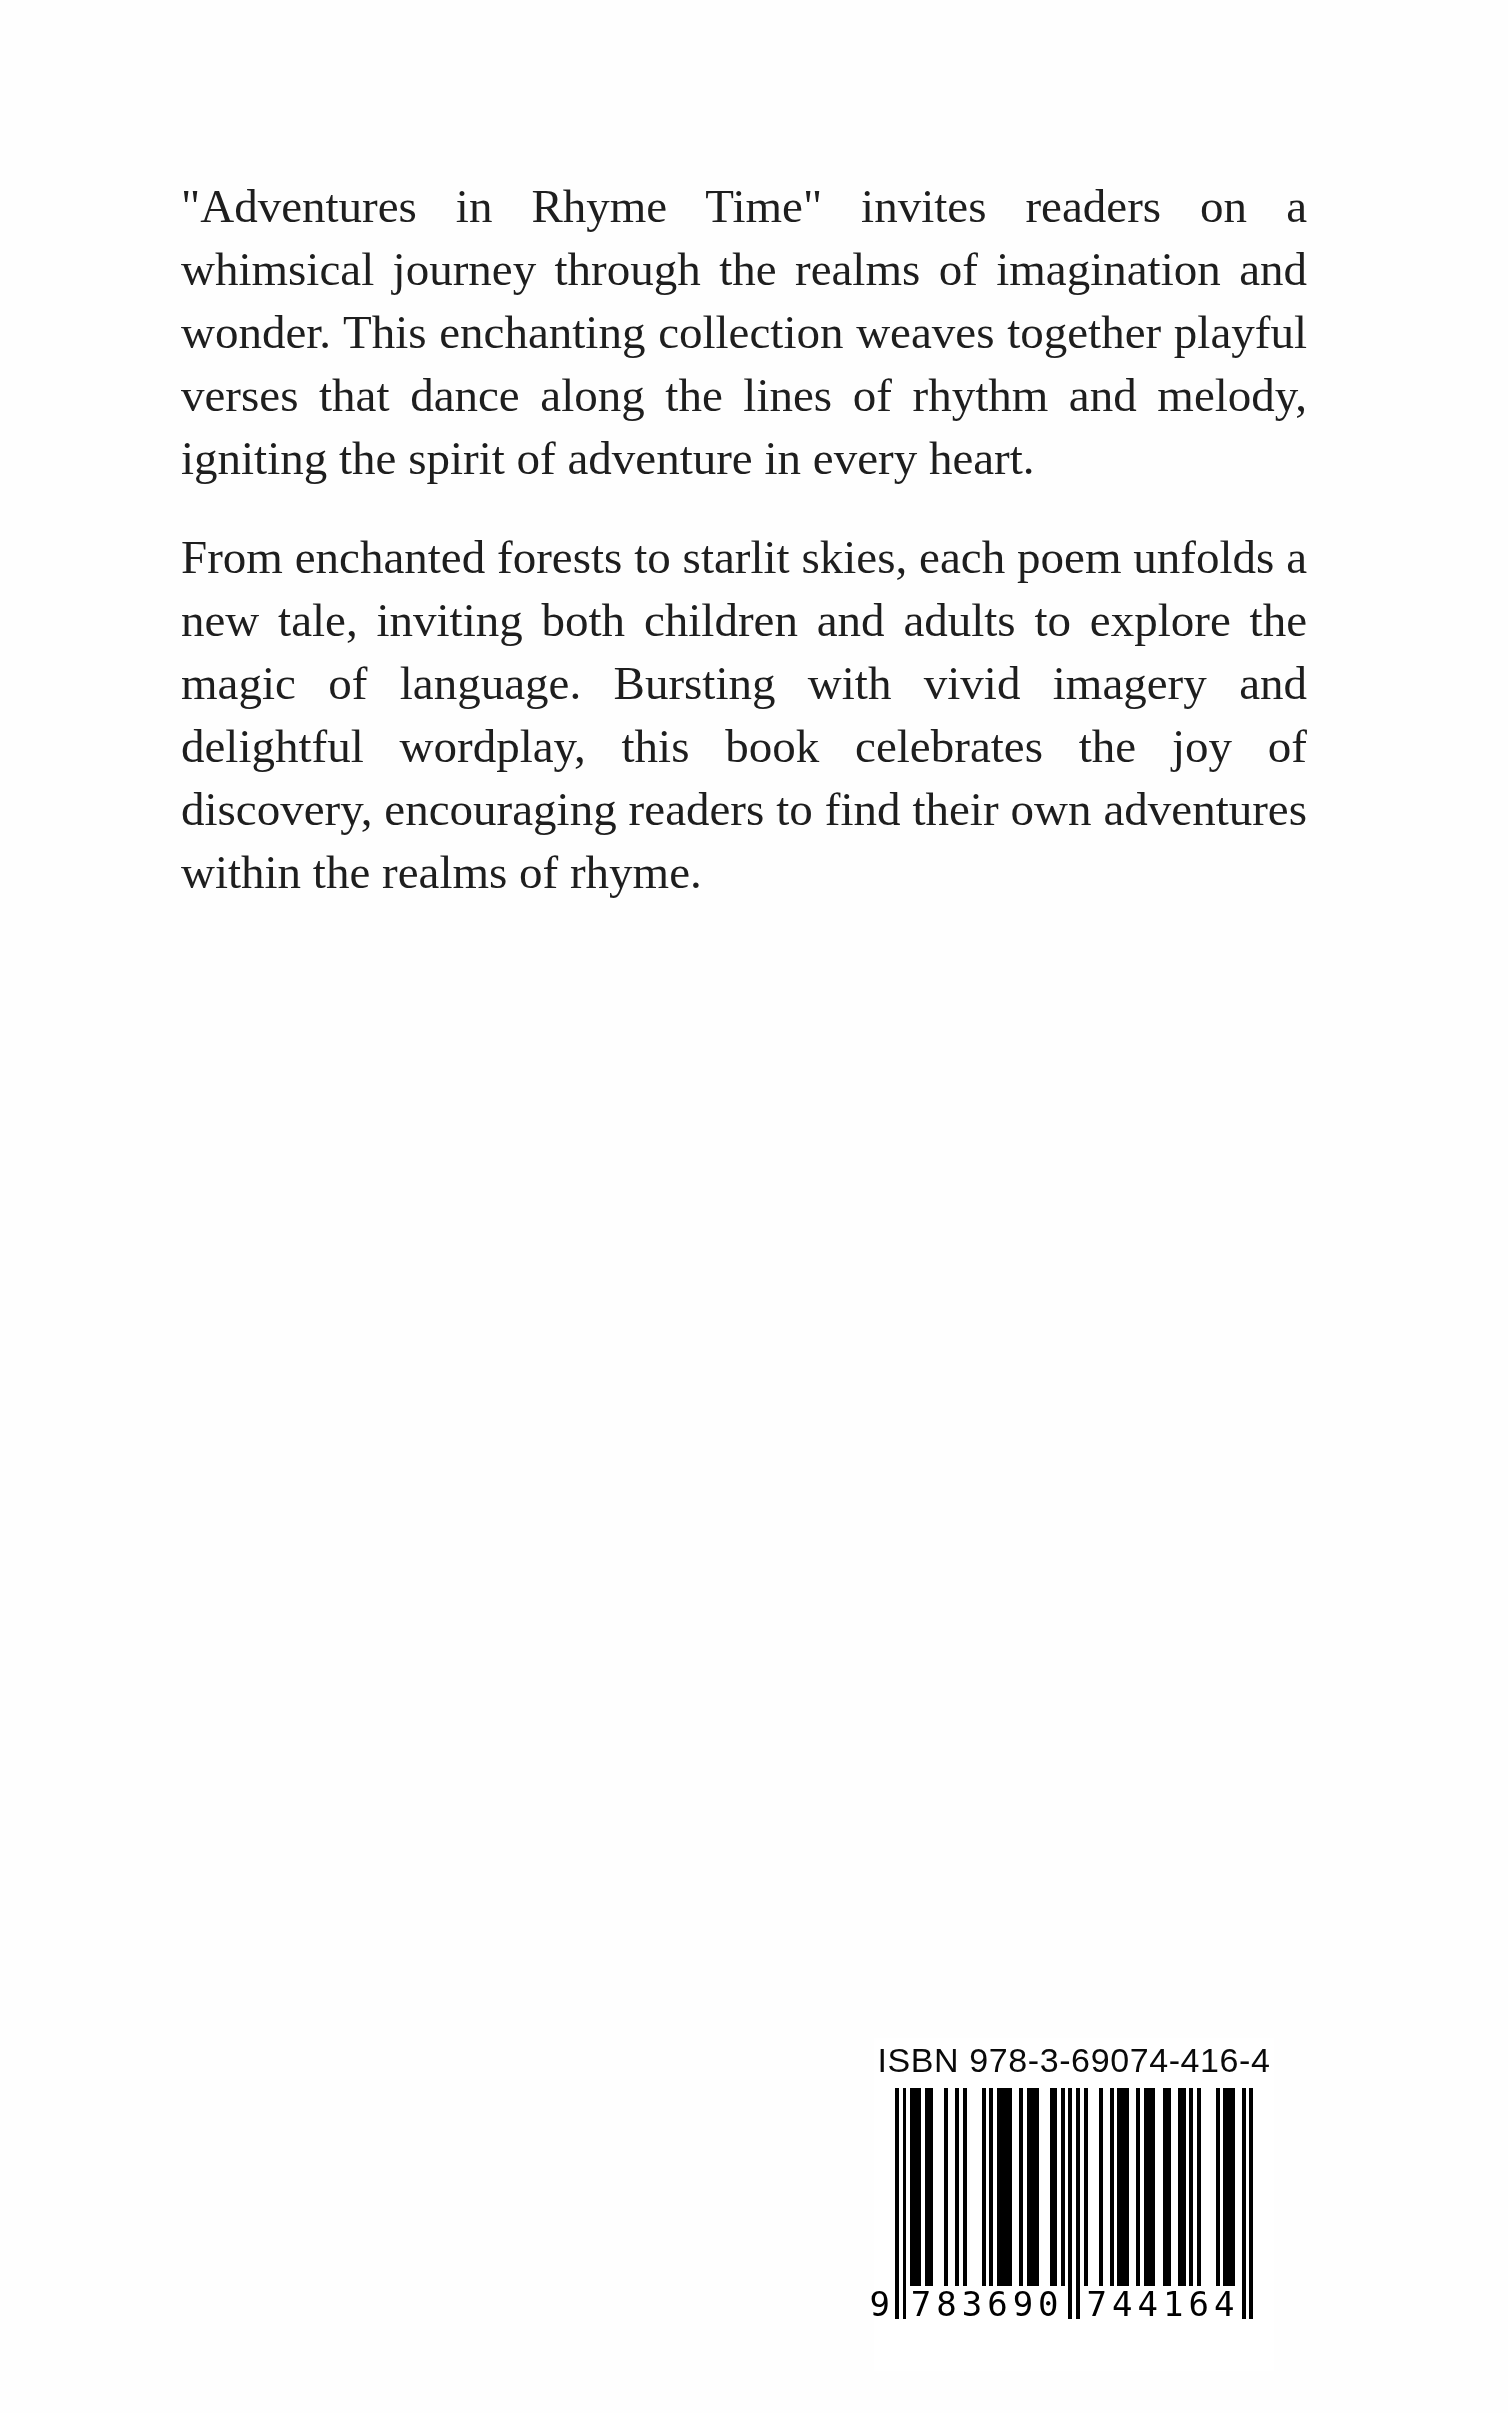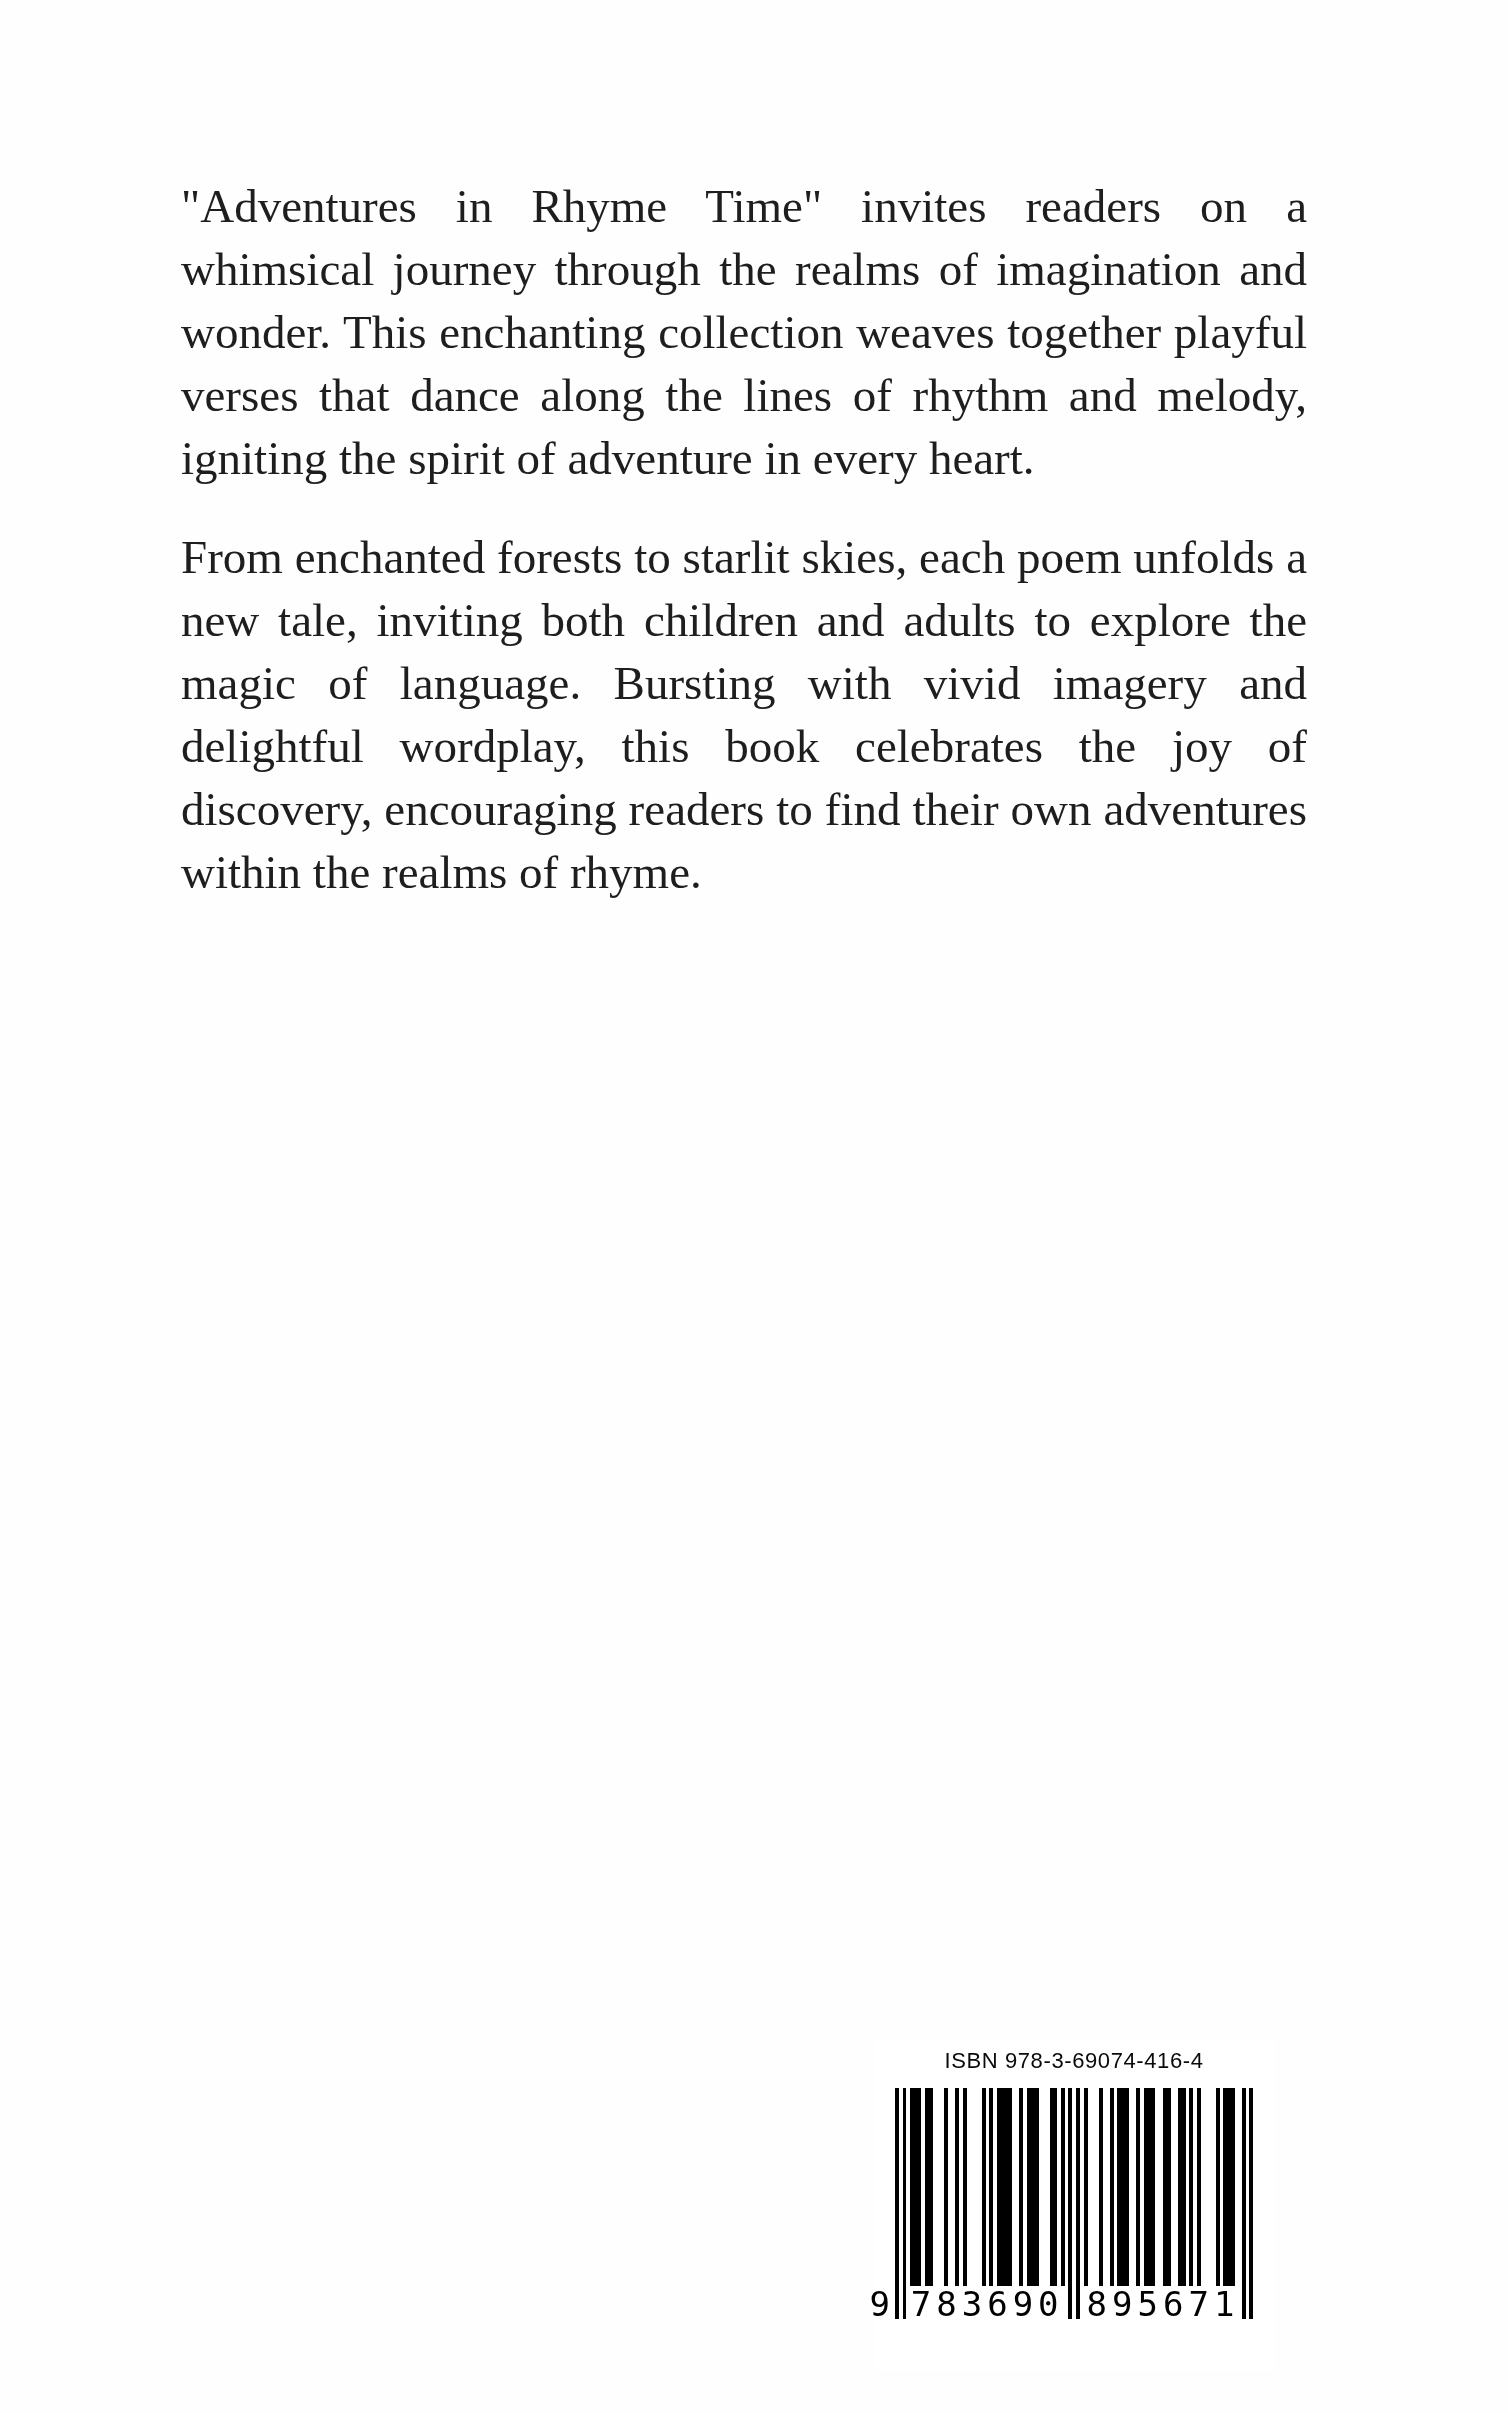--- a/index.html
+++ b/index.html
@@ -34,21 +34,21 @@
     position:absolute;
     left:874px;
     top:2038px;
     width:400px;
     height:333px;
     background:#ffffff;
   }
   .isbn-label {
     text-align:center;
     font-family:"Liberation Sans",sans-serif;
-    font-size:22px;
+    font-size:34px;
     line-height:35px;
     letter-spacing:0.6px;
     color:#0a0a0a;
     padding-top:5px;
     white-space:nowrap;
   }
   .bars {
     position:relative;
     width:358px;
     height:231px;
@@ -84,21 +84,21 @@
   <div class="copy" style="color: rgb(30, 30, 30);">
     <p>"Adventures in Rhyme Time" invites readers on a whimsical journey through the realms of imagination and wonder. This enchanting collection weaves together playful verses that dance along the lines of rhythm and melody, igniting the spirit of adventure in every heart.</p>
     <p>From enchanted forests to starlit skies, each poem unfolds a new tale, inviting both children and adults to explore the magic of language. Bursting with vivid imagery and delightful wordplay, this book celebrates the joy of discovery, encouraging readers to find their own adventures within the realms of rhyme.</p>
   </div>
 
   <div class="barcode-panel">
     <div class="isbn-label">ISBN 978-3-69074-416-4</div>
     <div class="bars">
       <div class="digits digit-first">9</div>
       <div class="digits digits-left">783690</div>
-      <div class="digits digits-right">895671</div>
+      <div class="digits digits-right">744164</div>
     <div class="bar guard" style="left: 0px; background: rgb(0, 0, 0);"></div>
         <div class="bar guard" style="left: 7.5px; background: rgb(0, 0, 0);"></div>
         <div class="bar" style="left: 15px; background: rgb(0, 0, 0);"></div>
         <div class="bar" style="left: 19px; background: rgb(0, 0, 0);"></div>
         <div class="bar" style="left: 22.6px; background: rgb(0, 0, 0);"></div>
         <div class="bar" style="left: 30px; background: rgb(0, 0, 0);"></div>
         <div class="bar" style="left: 34px; background: rgb(0, 0, 0);"></div>
         <div class="bar" style="left: 49px; background: rgb(0, 0, 0);"></div>
         <div class="bar" style="left: 60px; background: rgb(0, 0, 0);"></div>
         <div class="bar" style="left: 68px; background: rgb(0, 0, 0);"></div>

